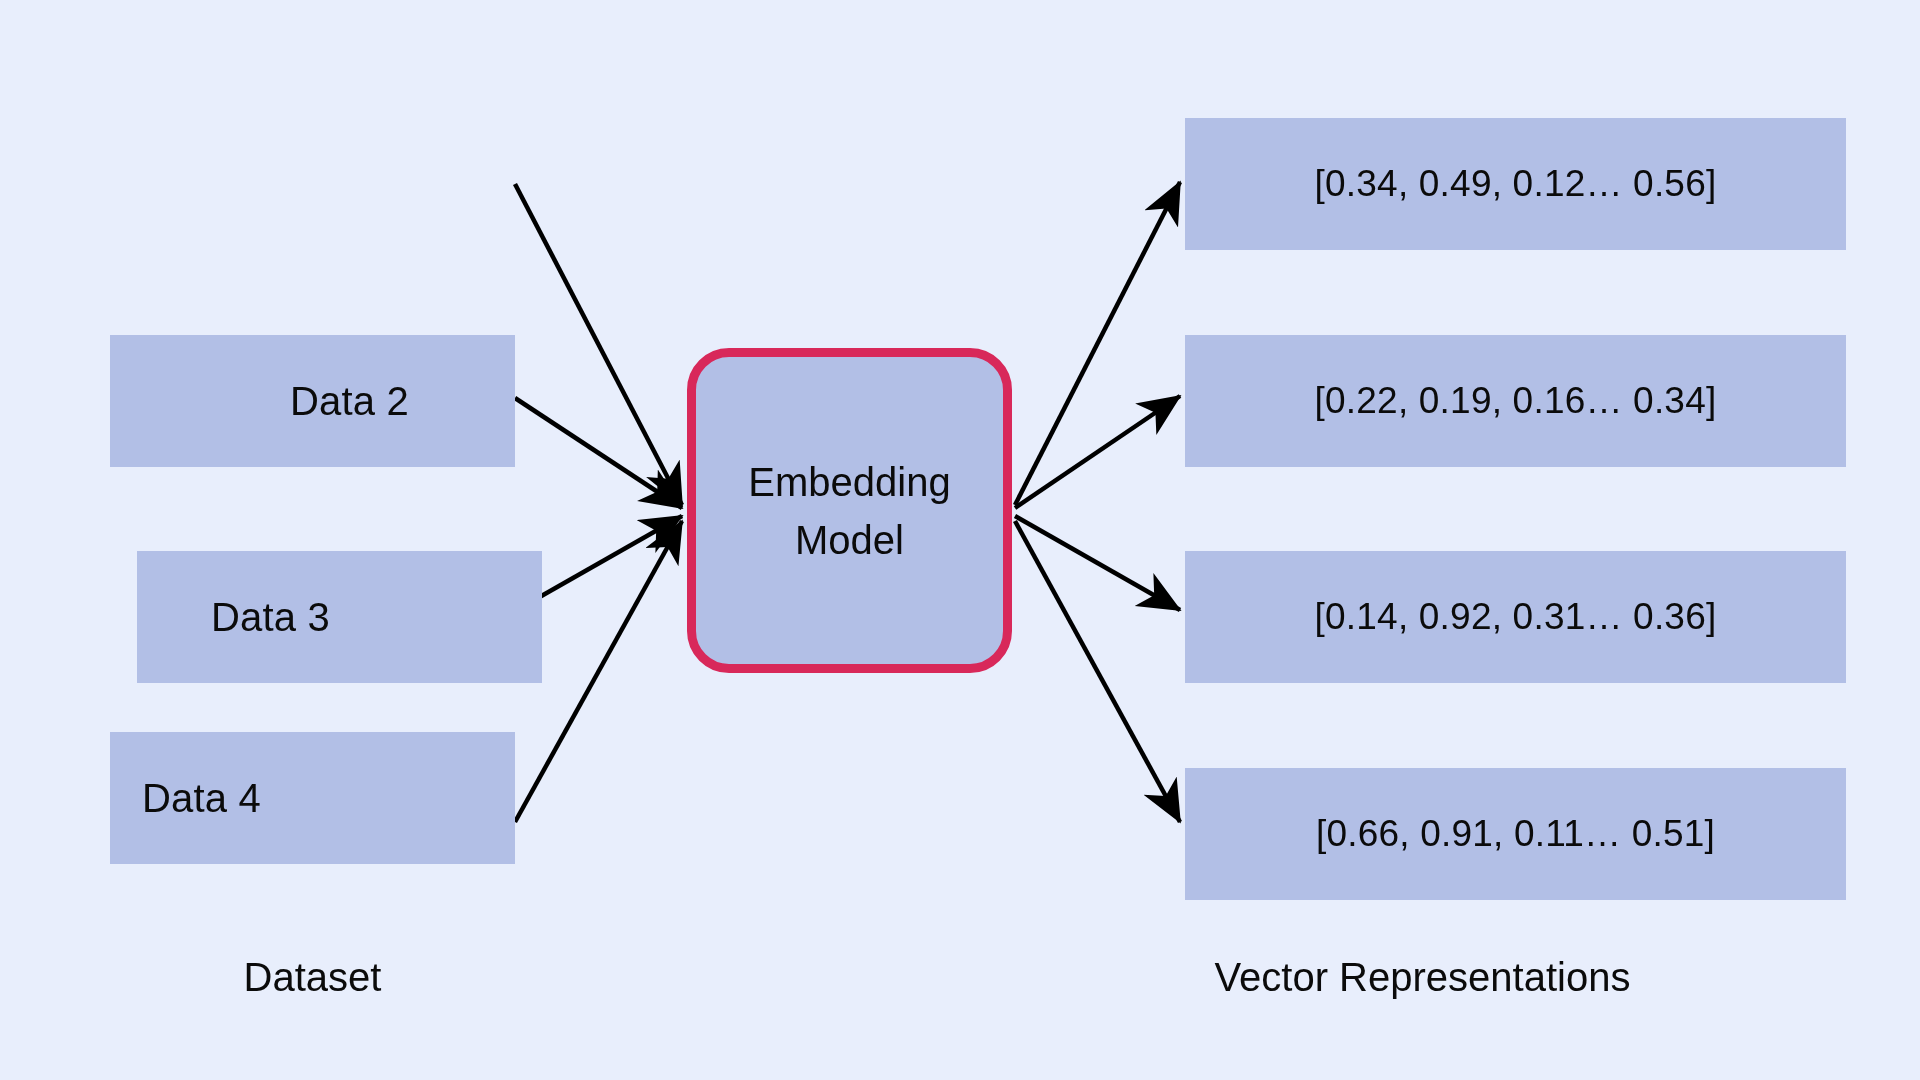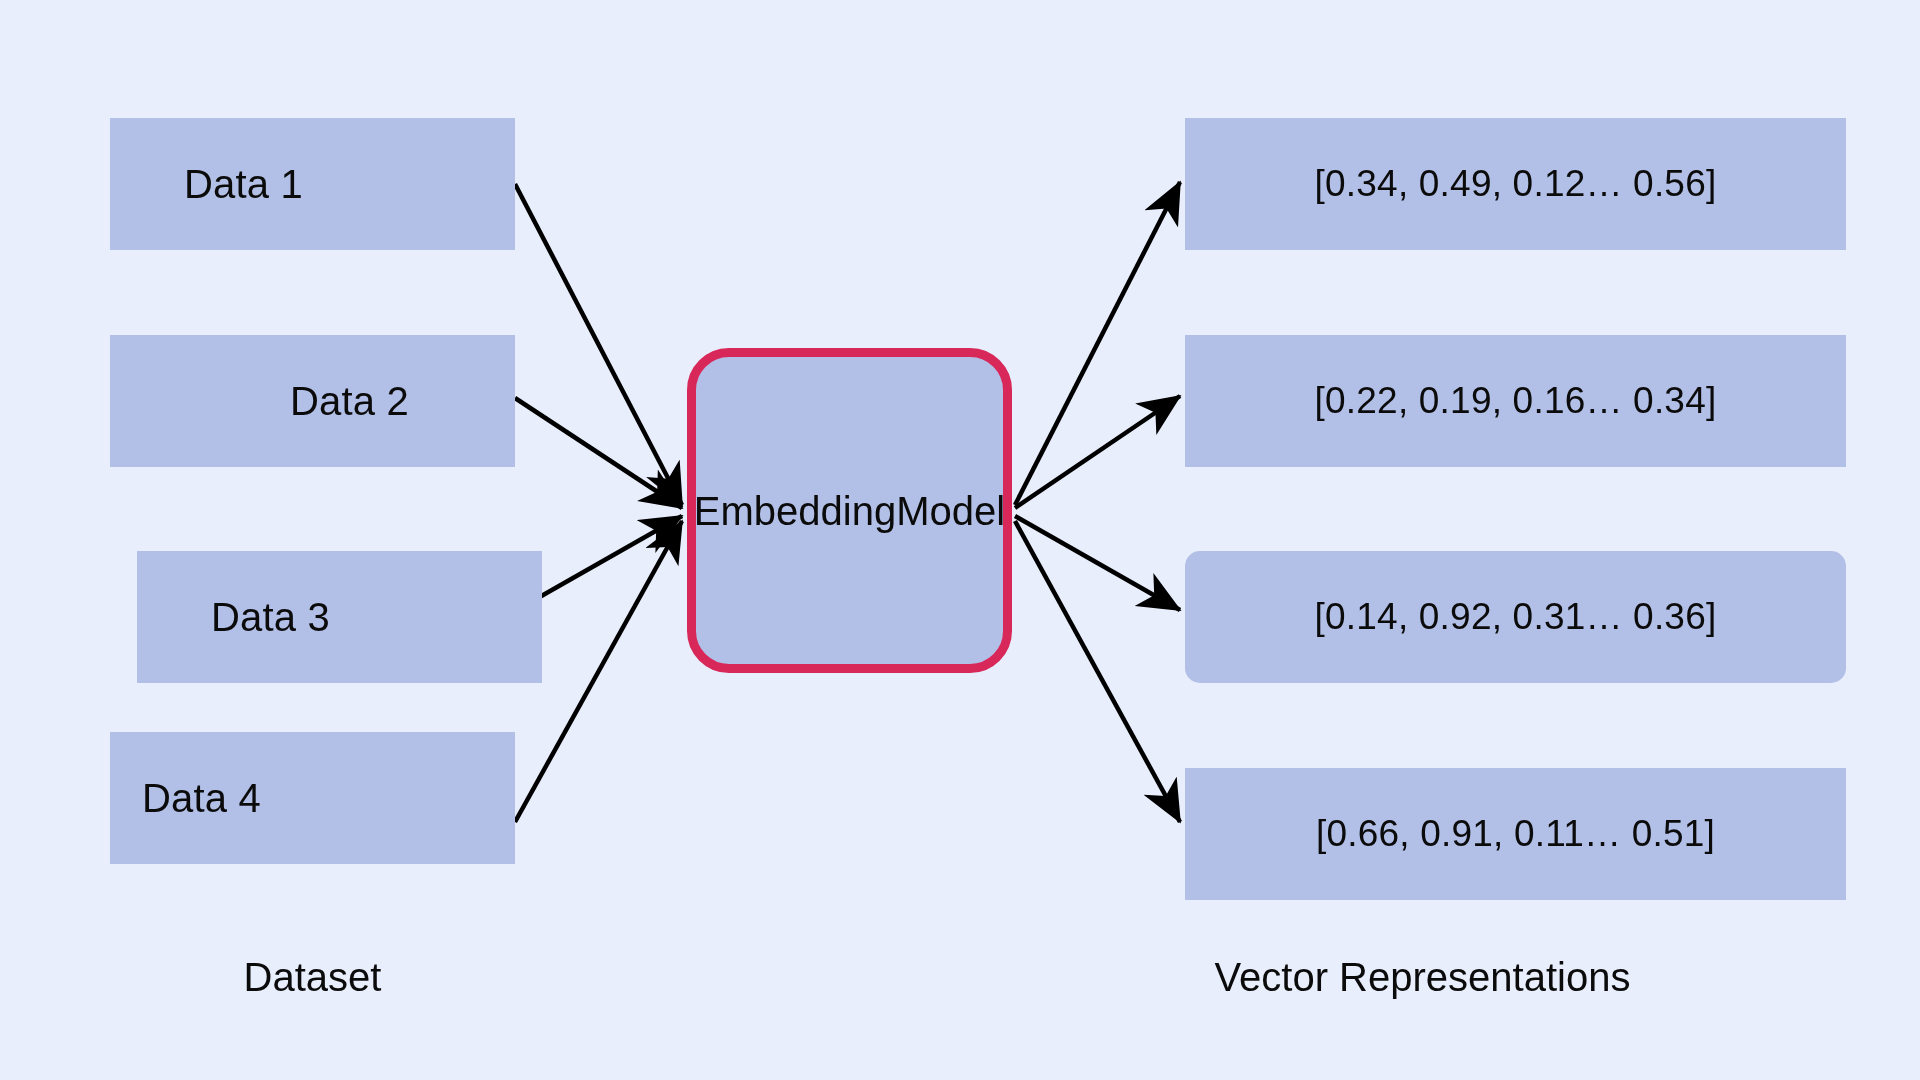--- a/index.html
+++ b/index.html
@@ -56,31 +56,32 @@
   .vec-box {
     left: 1185px;
     width: 661px;
     height: 132px;
     justify-content: center;
     font-size: 37px;
     letter-spacing: 0.2px;
   }
   .vec-box.r1 { top: 118px; }
   .vec-box.r2 { top: 335px; }
-  .vec-box.r3 { top: 551px; border-radius: 15px; }
+  .vec-box.r3 { top: 551px; }
   .vec-box.r4 { top: 768px; }
 
   
   .model-box {
     left: 687px;
     top: 348px;
     width: 325px;
     height: 325px;
     border: 9px solid #d8285a;
     border-radius: 42px;
+    flex-direction: column;
     justify-content: center;
     align-items: center;
     font-size: 40px;
     line-height: 1.45;
     text-align: center;
   }
 
   
   .caption {
     position: absolute;
@@ -120,23 +121,20 @@
     </g>
 
     <g>
       <line x1="1015" y1="505" x2="1180" y2="182" stroke="#000000" stroke-width="4.5" marker-end="url(#arrowhead)"></line>
       <line x1="1015" y1="508" x2="1180" y2="396" stroke="#000000" stroke-width="4.5" marker-end="url(#arrowhead)"></line>
       <line x1="1015" y1="516" x2="1180" y2="610" stroke="#000000" stroke-width="4.5" marker-end="url(#arrowhead)"></line>
       <line x1="1015" y1="521" x2="1180" y2="822" stroke="#000000" stroke-width="4.5" marker-end="url(#arrowhead)"></line>
     </g>
   </svg>
 
-  <div class="node data-box r1">
-    <span>Data 1</span>
-  </div>
   <div class="node data-box r2">
     <span>Data 2</span>
   </div>
   <div class="node data-box r3">
     <span>Data 3</span>
   </div>
   <div class="node data-box r4">
     <span>Data 4</span>
   </div>
 

